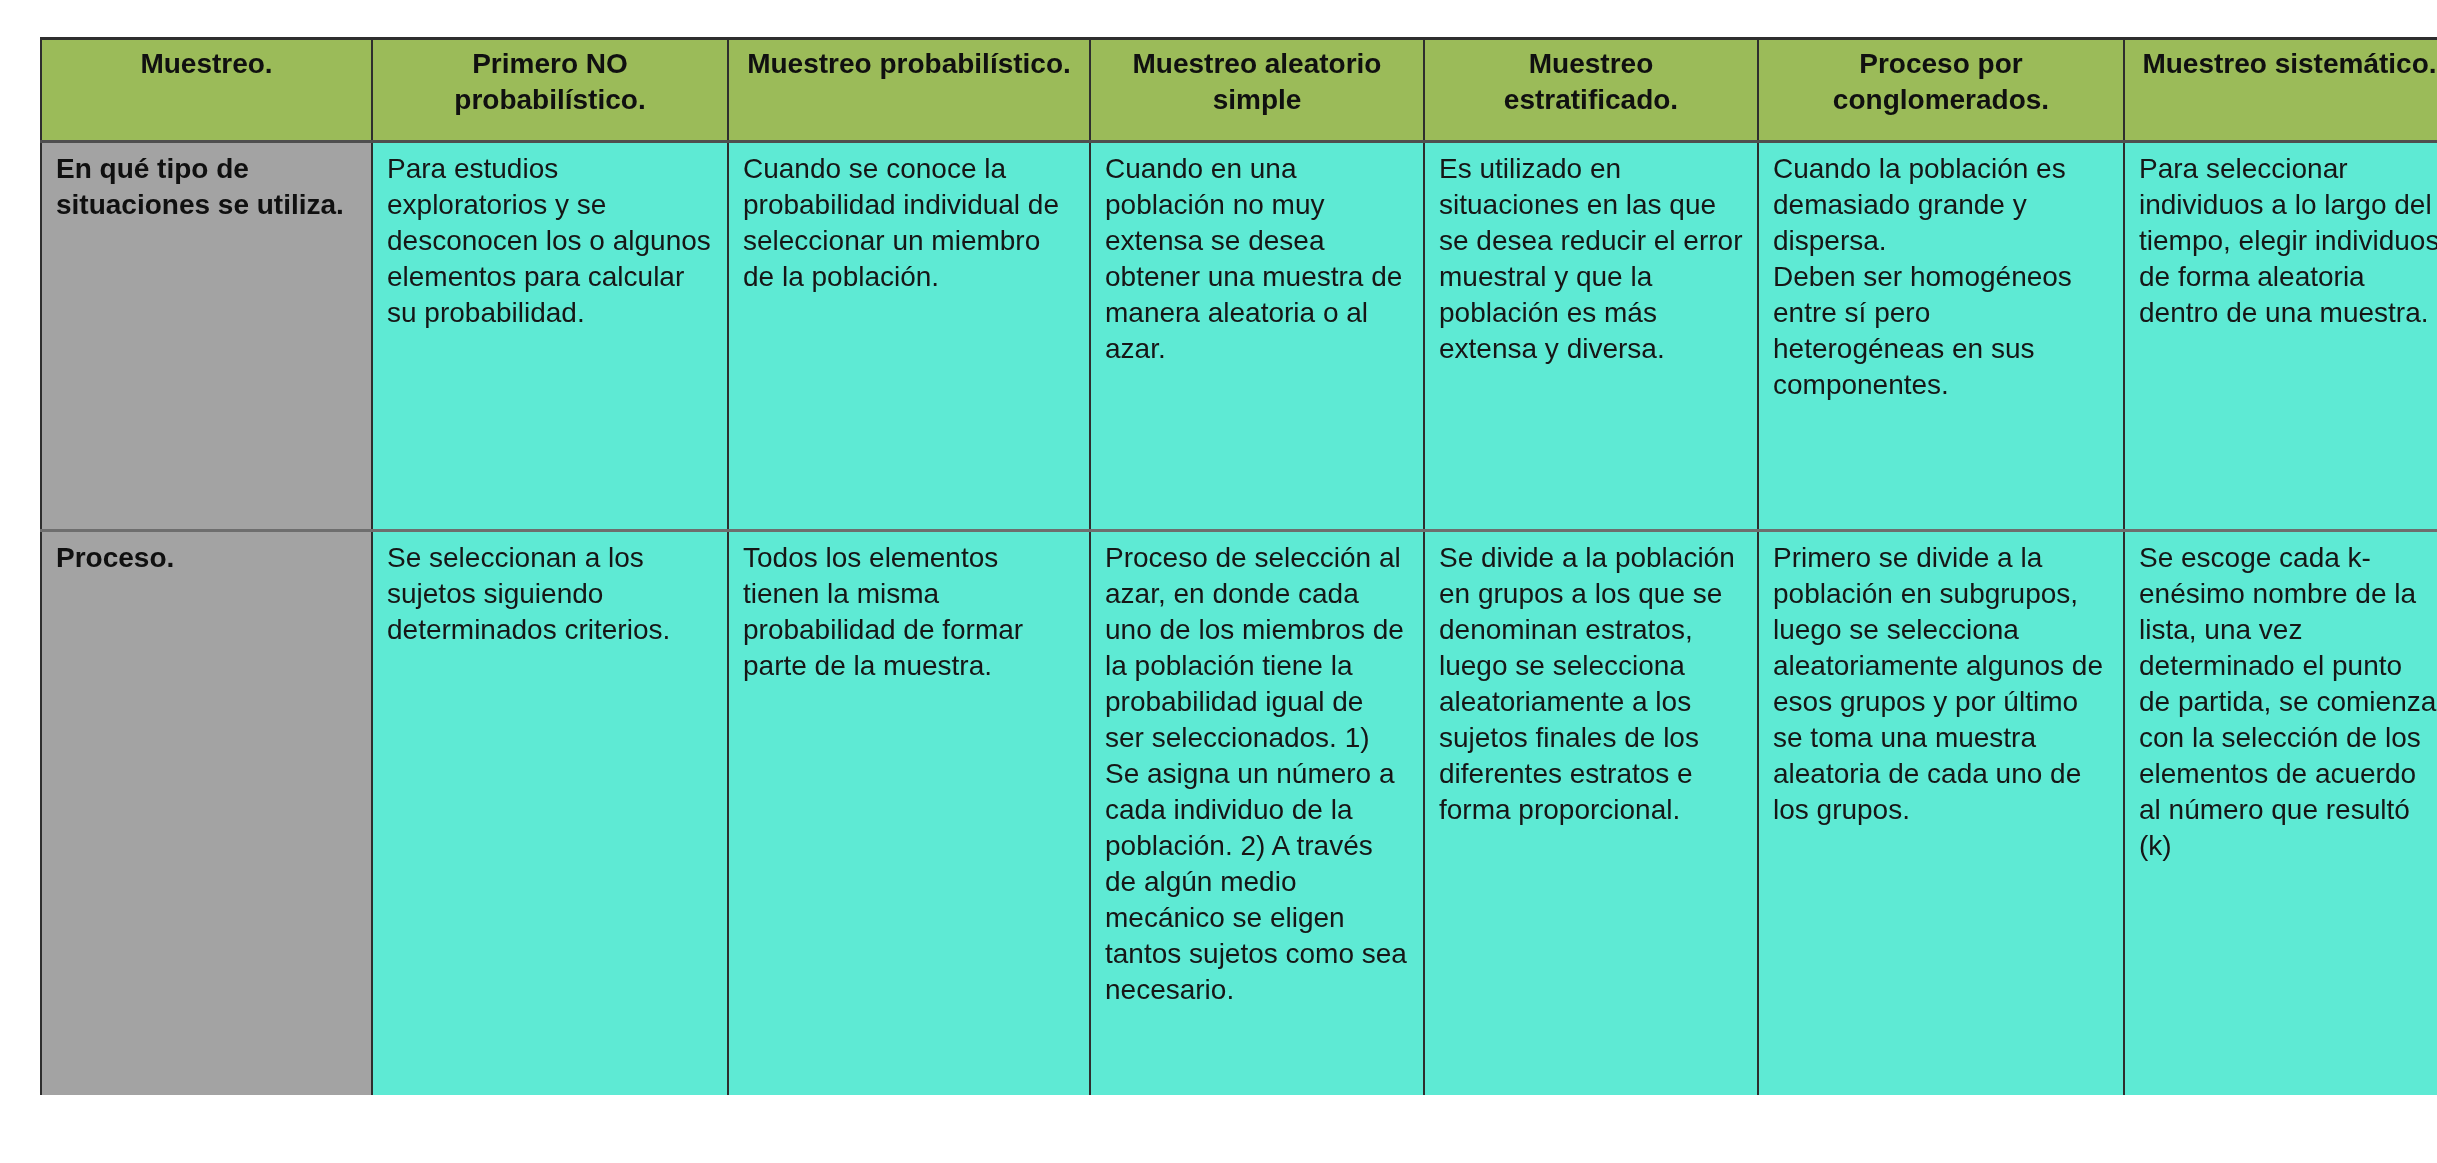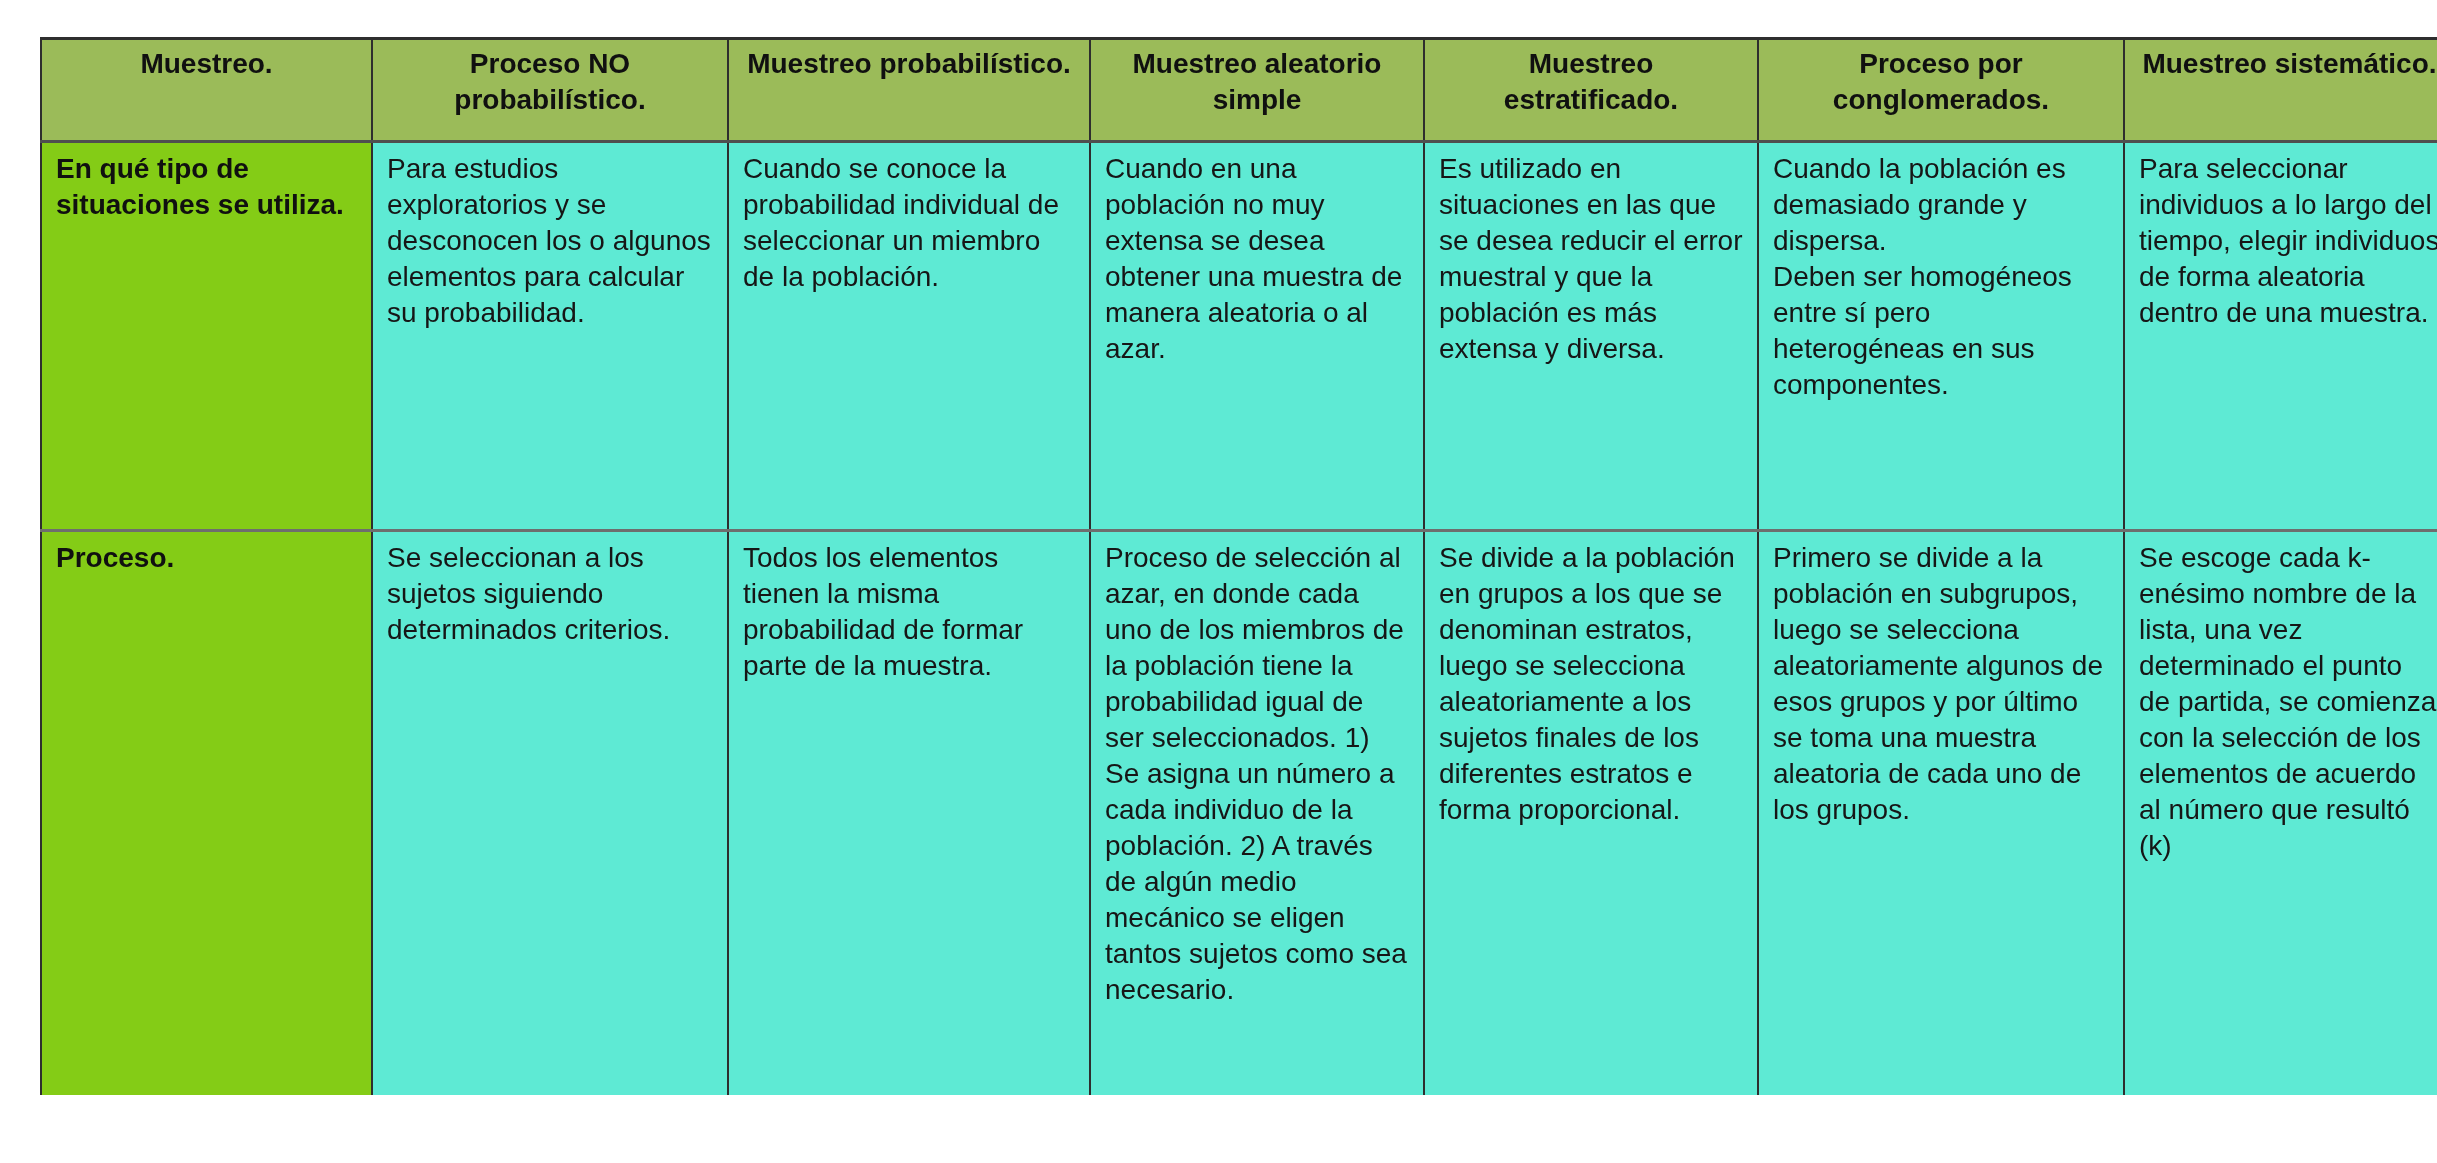--- a/index.html
+++ b/index.html
@@ -45,41 +45,41 @@
     background: #9bbb59;
     font-weight: bold;
     text-align: left;
     color: #101010;
   }
   tr.body-row > td {
     border-bottom: 3px solid #6e6e6e;
     background: #5eead4;
     white-space: pre-line;
   }
-  tr.body-row > td.row-label { background: #84cc16; }
+  tr.body-row > td.row-label { background: #a3a3a3; }
   tr.body-row.last > td { border-bottom: none; }
 </style>
 </head>
 <body>
 
 <div class="stage">
   <table class="muestreo">
     <colgroup>
       <col style="width:331px">
       <col style="width:356px">
       <col style="width:362px">
       <col style="width:334px">
       <col style="width:334px">
       <col style="width:366px">
       <col style="width:331px">
     </colgroup>
     <tbody>
         <tr class="header-row" style="height:103px">
       <th>Muestreo.</th>
-      <th>Proceso NO probabilístico.</th>
+      <th>Primero NO probabilístico.</th>
       <th>Muestreo probabilístico.</th>
       <th>Muestreo aleatorio simple</th>
       <th>Muestreo estratificado.</th>
       <th>Proceso por conglomerados.</th>
       <th>Muestreo sistemático.</th>
     </tr>
     <tr class="body-row" style="height:389px">
       <td class="row-label">En qué tipo de situaciones se utiliza.</td>
       <td>Para estudios exploratorios y se desconocen los o algunos elementos para calcular su probabilidad.</td>
       <td>Cuando se conoce la probabilidad individual de seleccionar un miembro de la población.</td>

